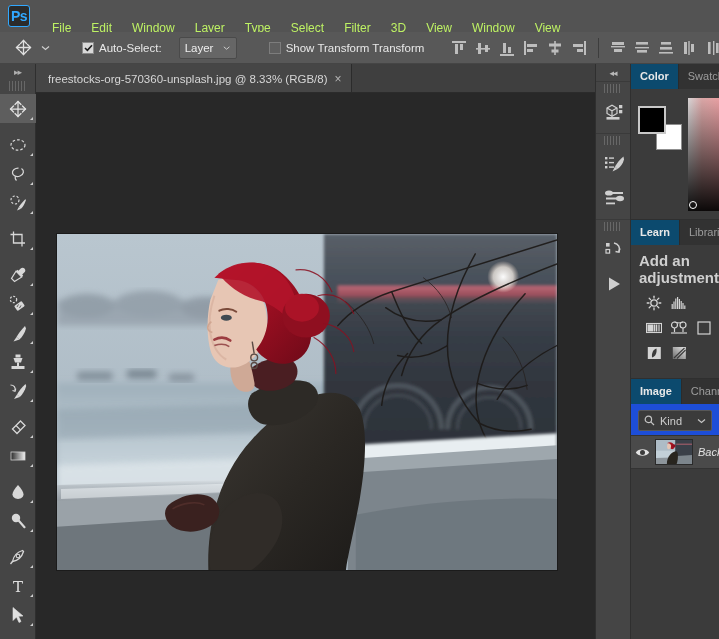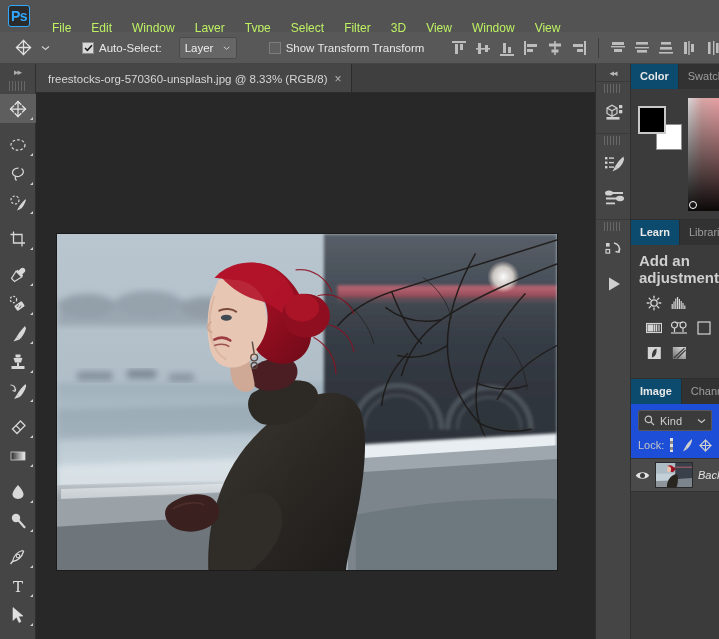--- a/index.html
+++ b/index.html
@@ -906,42 +906,20 @@
             <line x1="6.8" y1="6.8" x2="10" y2="10" stroke="#c4c4c4" stroke-width="1.2"></line>
           </svg>
           <span>Kind</span>
           <svg width="9" height="6" viewBox="0 0 9 6" style="margin-left:auto">
             <polyline points="1,1.5 4.5,4.5 8,1.5" fill="none" stroke="#c4c4c4" stroke-width="1.2"></polyline>
           </svg>
         </div>
       </div>
 
 
-      <div class="lock-row">
-        <span>Lock:</span>
-        <span class="lock-ico chk-pattern"></span>
-        <span class="lock-ico">
-          <svg width="14" height="14" viewBox="0 0 14 14">
-            <path d="M13 1 C10 3.5 7.5 6.5 6 9.5 L8.2 11 C10.5 9 12.3 6 13 2.5 Z" fill="#cfcfcf"></path>
-            <path d="M6 9.5 L4 13.5 L8.2 11 Z" fill="#cfcfcf"></path>
-          </svg>
-        </span>
-        <span class="lock-ico">
-          <svg width="13" height="13" viewBox="0 0 13 13">
-            <g stroke="#cfcfcf" stroke-width="1.1" fill="none" stroke-linecap="round">
-              <line x1="6.5" y1="1" x2="6.5" y2="12"></line>
-                <line x1="1" y1="6.5" x2="12" y2="6.5"></line>
-              <polyline points="4,3.5 6.5,1 9,3.5"></polyline>
-                <polyline points="4,9.5 6.5,12 9,9.5"></polyline>
-              <polyline points="3.5,4 1,6.5 3.5,9"></polyline>
-                <polyline points="9.5,4 12,6.5 9.5,9"></polyline>
-            </g>
-          </svg>
-        </span>
-      </div>
 
       <div class="layer-row">
         <span class="eye">
           <svg width="15" height="11" viewBox="0 0 15 11">
             <path d="M0.8 5.5 C3.5 1.2 11.5 1.2 14.2 5.5 C11.5 9.8 3.5 9.8 0.8 5.5 Z" fill="#e2e2e2"></path>
             <circle cx="7.5" cy="5.5" r="2.5" fill="#3b3b3b"></circle>
           </svg>
         </span>
         <span class="lthumb">
           <svg width="100%" height="100%" viewBox="0 0 502 338" preserveAspectRatio="none">

